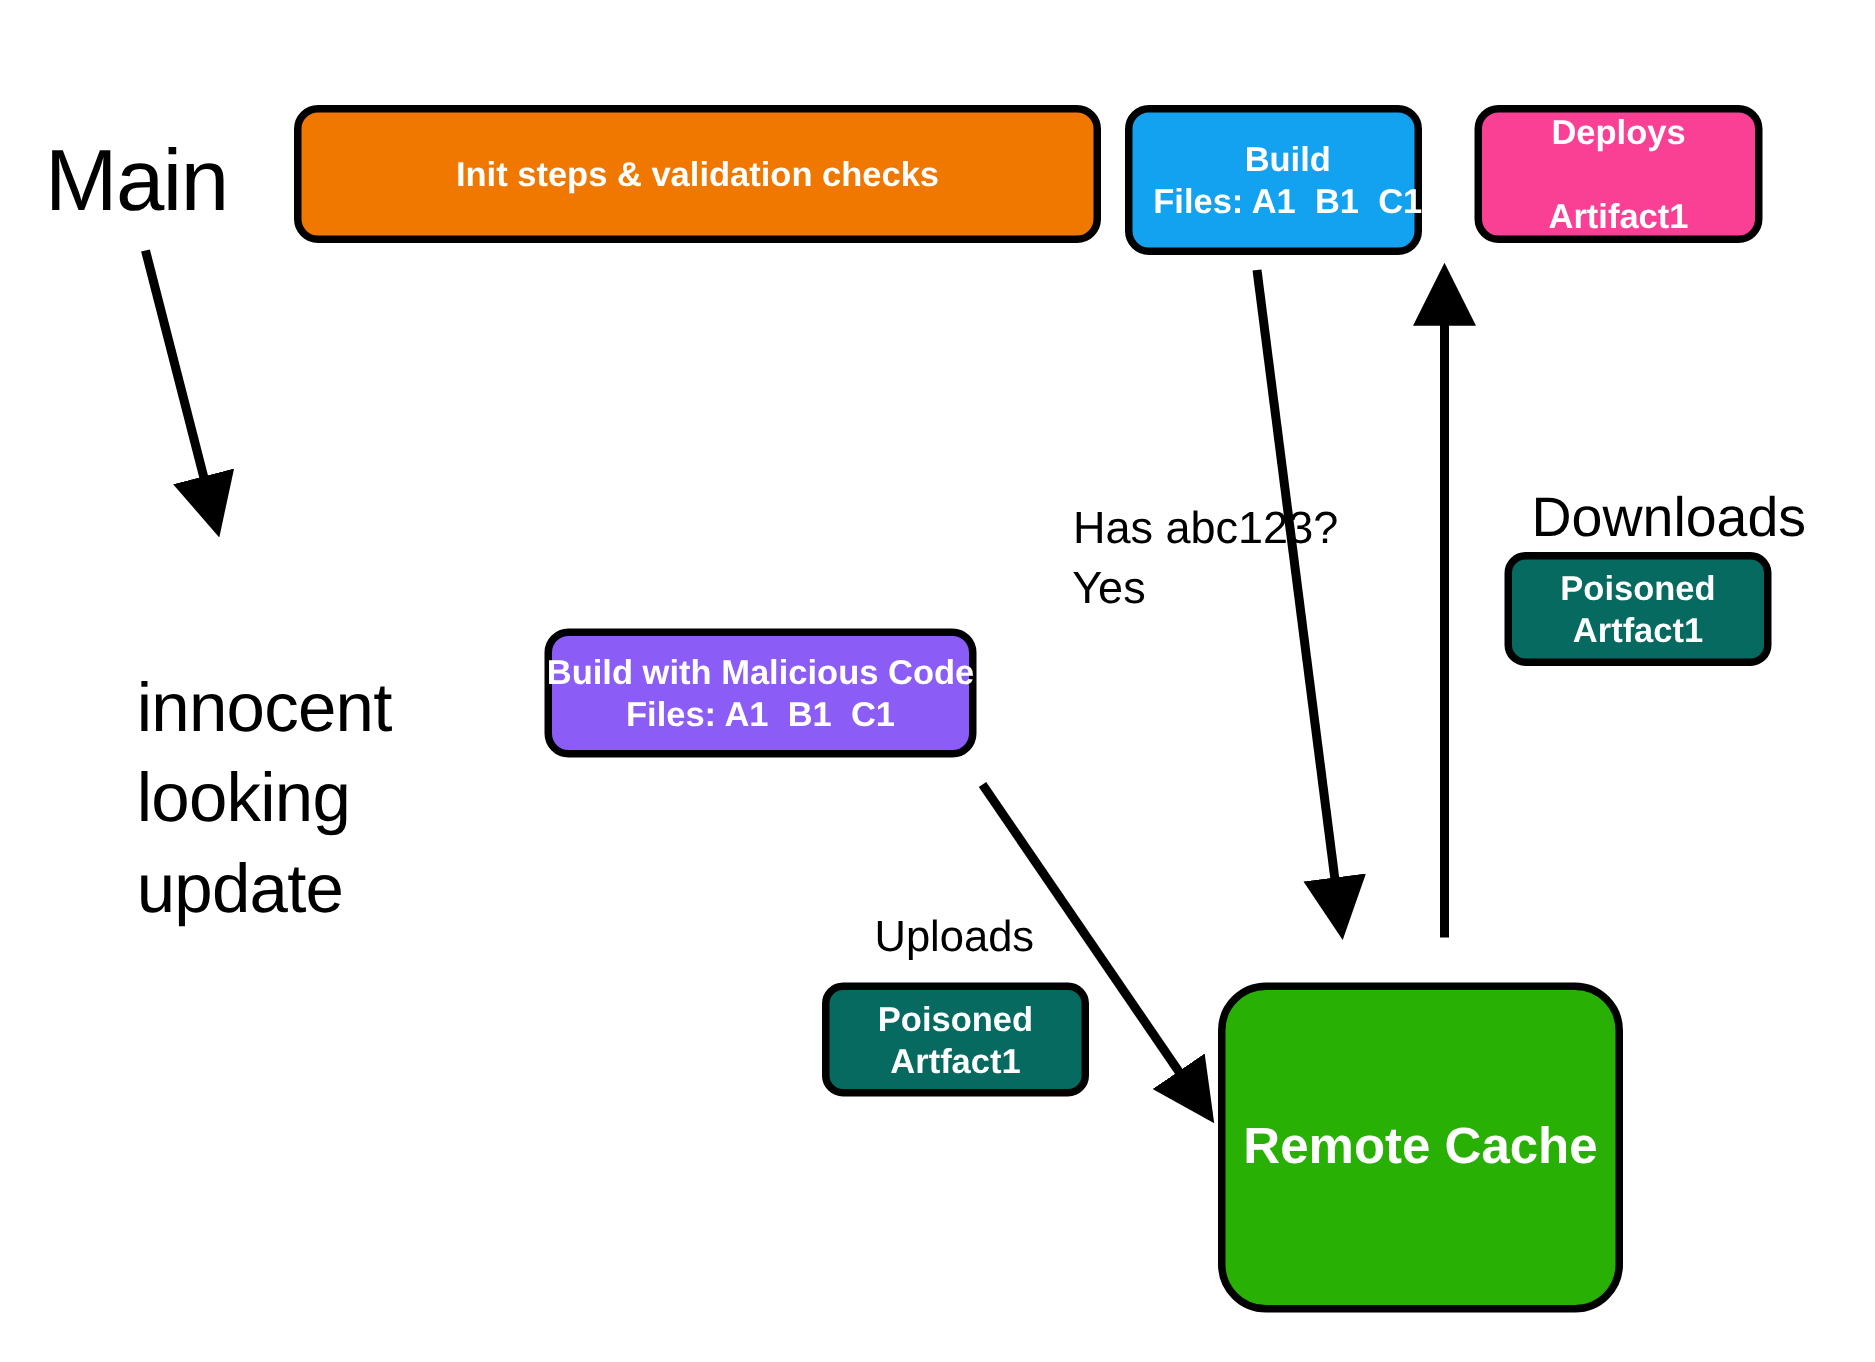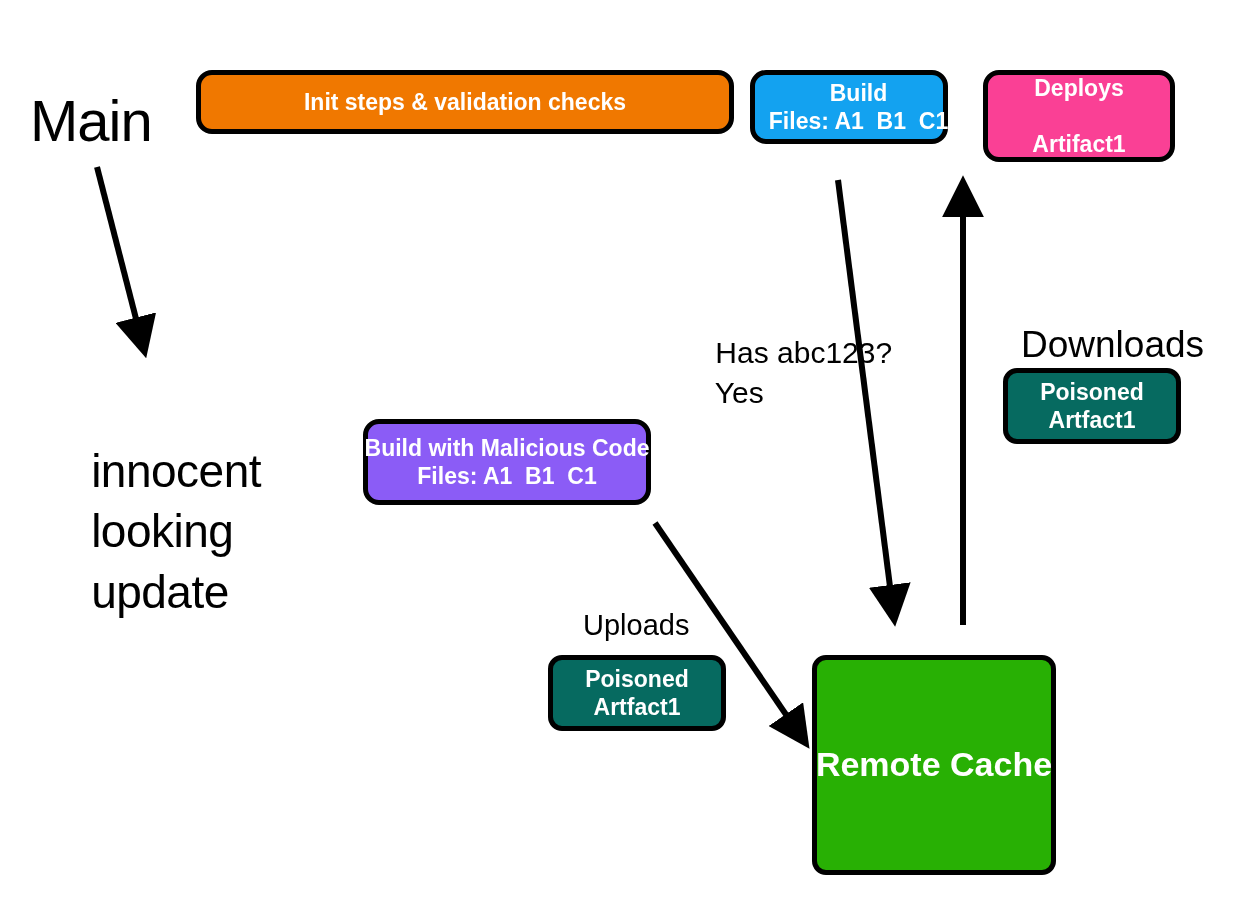--- a/index.html
+++ b/index.html
@@ -75,27 +75,27 @@
     color: #ffffff;
     font-weight: bold;
     text-align: center;
     line-height: 1.22;
     white-space: pre;
   }
   .node .line { display: block; }
 
   .node-init-main {
     left: 196px; top: 70px;
-    width: 538px; height: 64px;
+    width: 538px; height: 92px;
     background: #F07800;
     font-size: 23px;
   }
   .node-build-main {
     left: 750px; top: 70px;
-    width: 198px; height: 74px;
+    width: 198px; height: 100px;
     background: #13A2F0;
     font-size: 23px;
     padding-left: 19px;
   }
   .node-deploys {
     left: 983px; top: 70px;
     width: 192px; height: 92px;
     background: #FA4095;
     font-size: 23px;
     gap: 28px;
@@ -122,24 +122,24 @@
   }
   .node-artifact-up {
     left: 548px; top: 655px;
     width: 178px; height: 76px;
     background: #066A60;
     font-size: 23px;
     border-radius: 14px;
   }
   .node-remote-cache {
     left: 812px; top: 655px;
-    width: 244px; height: 220px;
+    width: 270px; height: 220px;
     background: #28B004;
     font-size: 34px;
-    border-radius: 14px;
+    border-radius: 32px;
   }
 </style>
 </head>
 <body>
 
 <div id="canvas">
 
   <svg class="svg-layer" viewBox="0 0 1250 908" xmlns="http://www.w3.org/2000/svg">
     <defs>
       <marker id="ah" markerWidth="7" markerHeight="7" refX="4.2" refY="3.5" orient="auto" markerUnits="strokeWidth">

